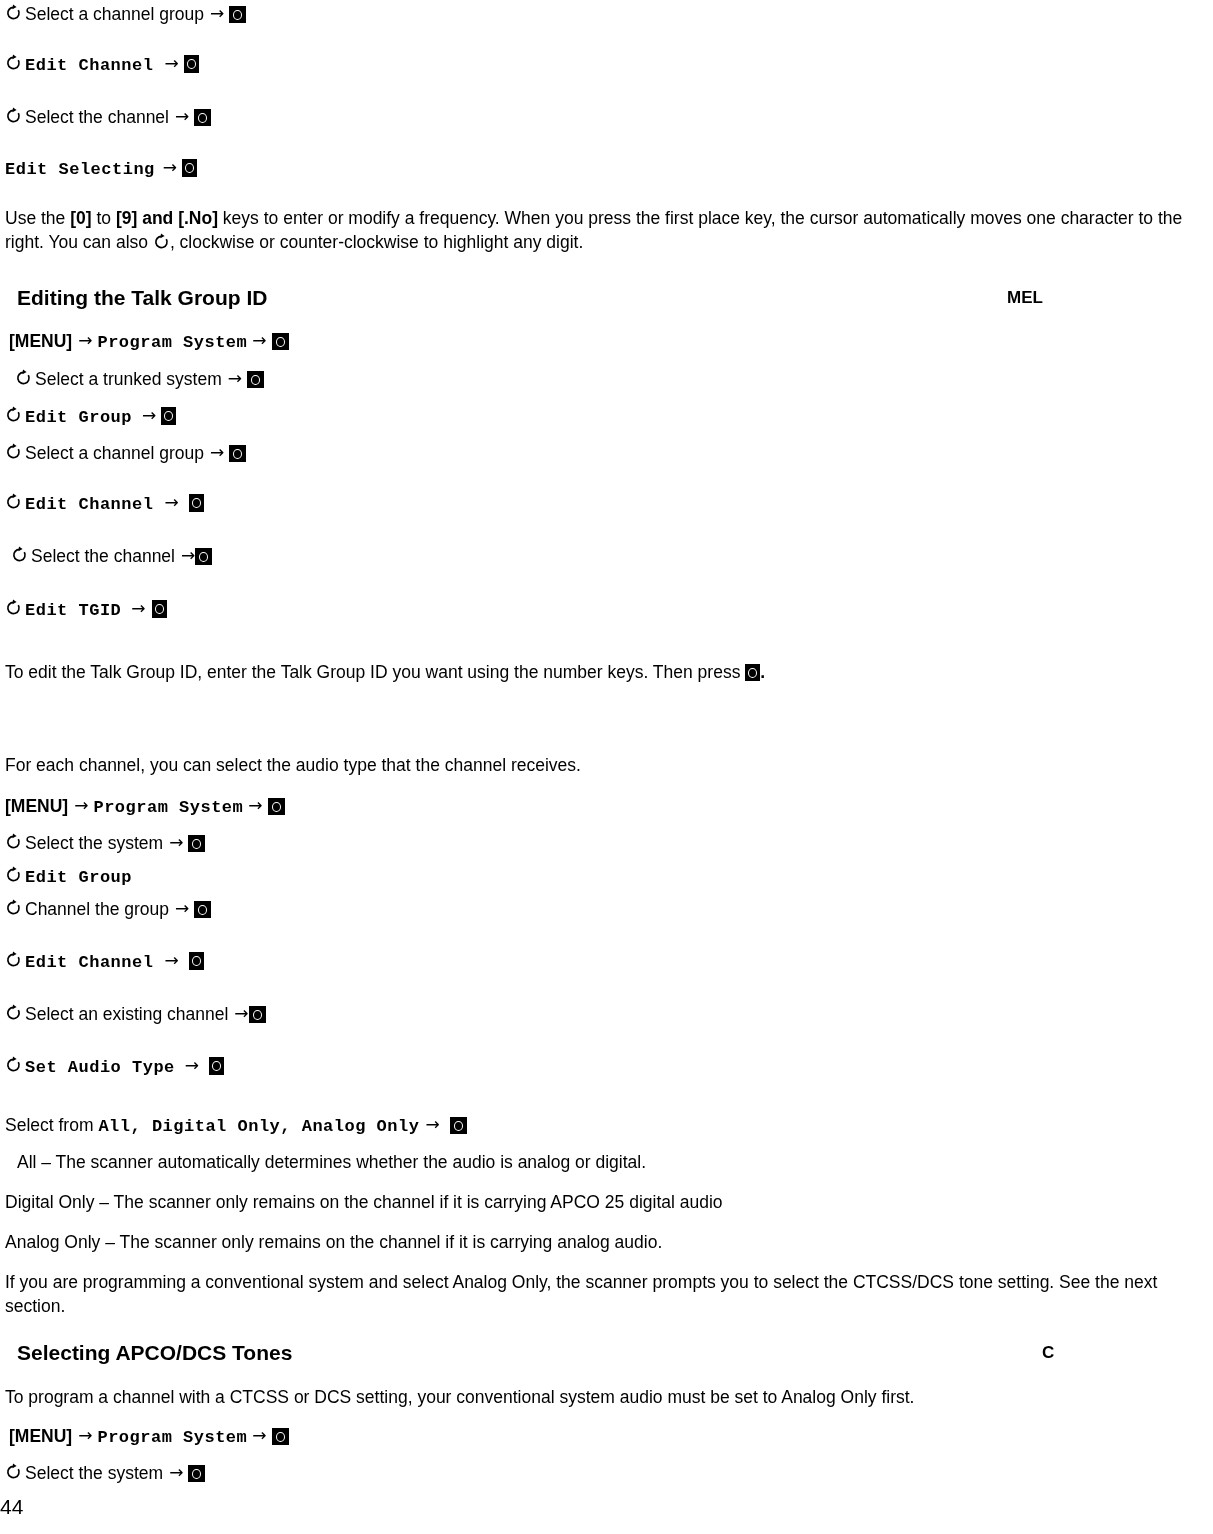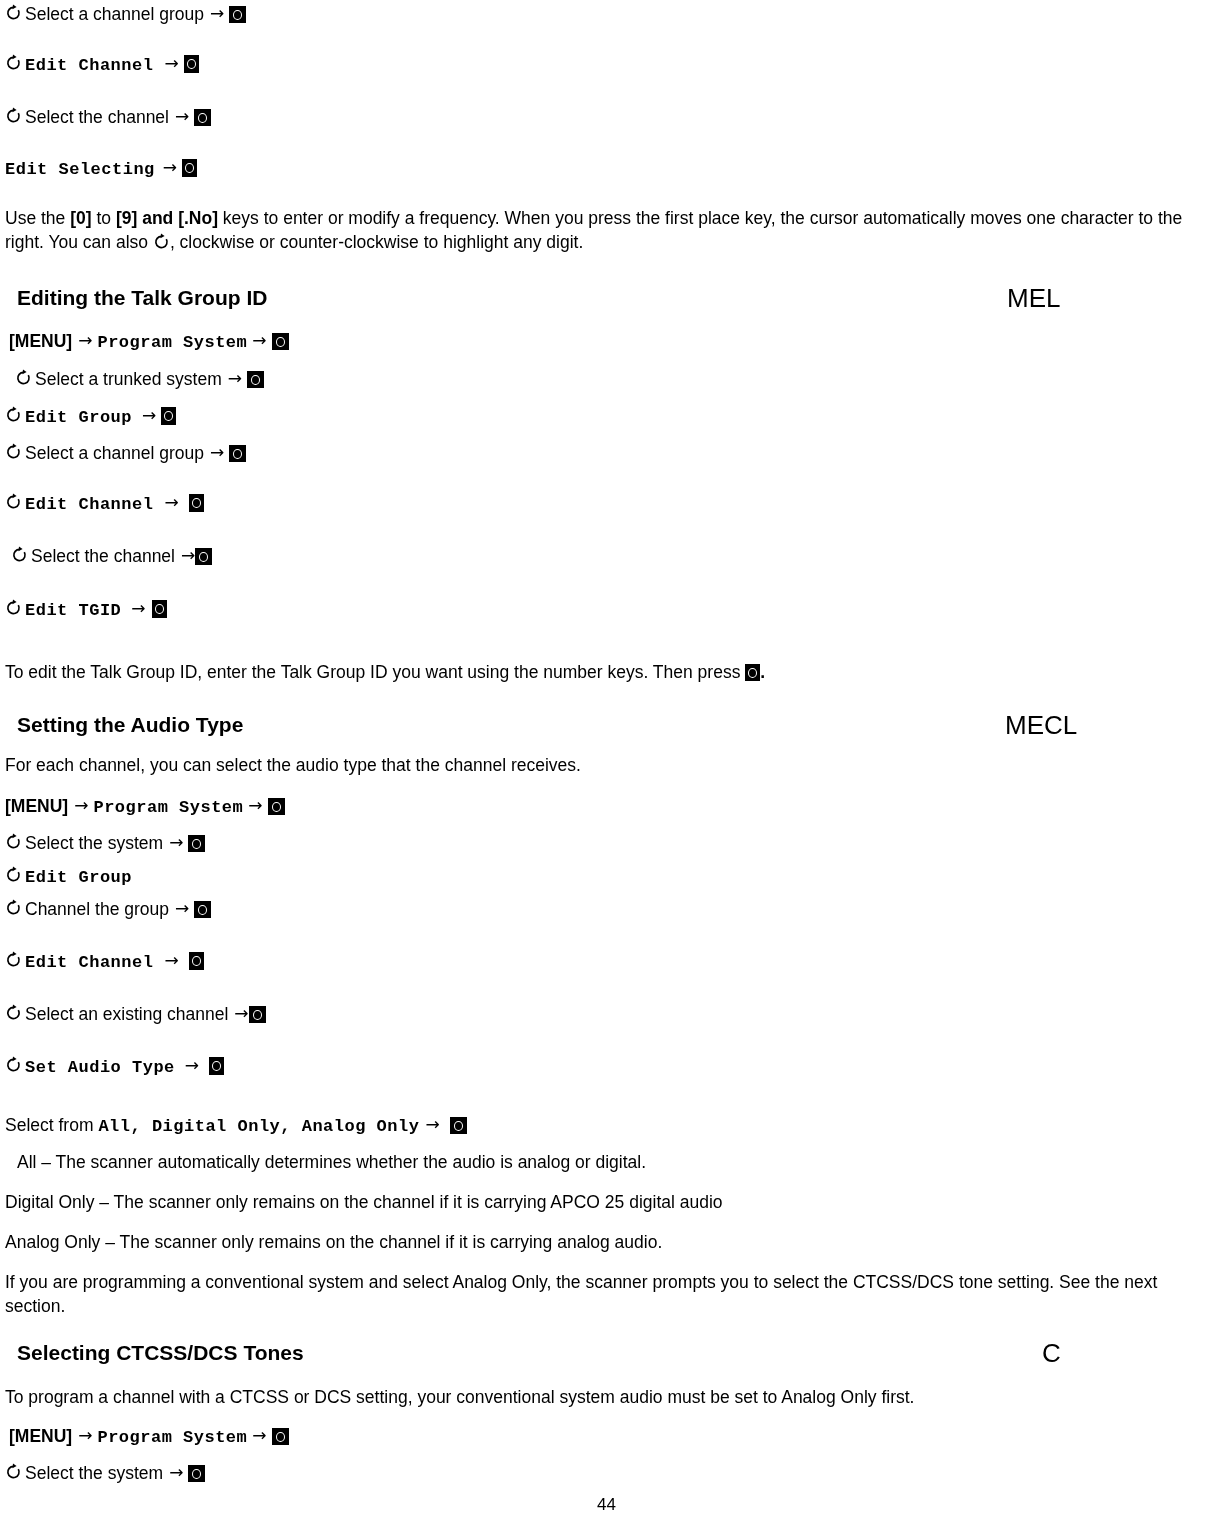--- a/index.html
+++ b/index.html
@@ -95,35 +95,35 @@
     font-size: 21px;
     font-weight: bold;
     line-height: 26px;
     margin: 0;
     display: flex;
     align-items: baseline;
   }
   .heading .htitle { flex: 0 0 auto; }
   .heading .hmark {
     position: absolute;
-    font-size: 26px;
-    font-weight: normal;
+    font-size: 17px;
+    font-weight: bold;
   }
   .heading-wrap { position: relative; margin-left: 12px; }
 
   
   .abs { position: absolute; }
 
   .footer-page {
     position: absolute;
     left: 0;
     right: 0;
     top: 1495px;
-    text-align: center;
-    font-size: 17px;
+    text-align: left;
+    font-size: 21px;
   }
 </style>
 </head>
 <body>
 
 <div class="page">
 
   <div class="abs" style="left:5px; top:0px; width:1200px;">
     <div class="step" style="position:absolute; left:0; top:3px;">
       <span class="knob"><svg width="17" height="19" viewBox="0 0 17 19">
@@ -197,26 +197,20 @@
     <div class="step" style="position:absolute; left:0px; top:268px;">
       <span class="knob"><svg width="17" height="19" viewBox="0 0 17 19">
             <path d="M8.5 3.4 A5.6 5.6 0 1 0 13.3 6.2" fill="none" stroke="#000" stroke-width="1.7"></path>
             <path d="M8.0 0.6 L11.6 3.1 L7.4 5.2 Z" fill="#000"></path>
           </svg></span><span class="mono">Edit TGID</span><span class="arr" style="margin:0 6px 0 10px;">→</span><span class="ekey wide"></span>
     </div>
   </div>
 
   <p class="body-text abs" style="left:5px; top:660px; width:1195px;"><span>To edit the Talk Group ID, enter the Talk Group ID you want using the number keys. Then press </span><span class="ekey" style="width:15px;height:17px;"></span><span class="b">.</span></p>
 
-  <div class="heading-wrap abs" style="left:5px; top:712px; width:1195px;">
-    <div class="heading">
-      <span class="htitle">Setting the Audio Type</span>
-      <span class="hmark" style="left:988px; top:0;">MECL</span>
-    </div>
-  </div>
 
   <p class="body-text abs" style="left:5px; top:753px; width:1195px;">For each channel, you can select the audio type that the channel receives.</p>
 
   <div class="abs" style="left:5px; top:795px; width:1195px;">
     <div class="step" style="position:absolute; left:0px; top:0px;">
       <span class="b" style="font-size:17.5px;">[MENU]</span><span class="arr" style="margin:0 5px 0 6px;">→</span><span class="mono">Program System</span><span class="arr" style="margin:0 5px 0 5px;">→</span><span class="ekey"></span>
     </div>
     <div class="step" style="position:absolute; left:0px; top:37px;">
       <span class="knob"><svg width="17" height="19" viewBox="0 0 17 19">
             <path d="M8.5 3.4 A5.6 5.6 0 1 0 13.3 6.2" fill="none" stroke="#000" stroke-width="1.7"></path>
@@ -257,21 +251,21 @@
 
   <p class="body-text abs" style="left:5px; top:1113px; width:1195px;"><span>Select from </span><span class="mono">All, Digital Only, Analog Only</span><span class="arr" style="margin:0 10px 0 6px;">→</span><span class="ekey"></span></p>
 
   <p class="body-text abs" style="left:17px; top:1150px; width:1195px;">All – The scanner automatically determines whether the audio is analog or digital.</p>
   <p class="body-text abs" style="left:5px; top:1190px; width:1195px;">Digital Only – The scanner only remains on the channel if it is carrying APCO 25 digital audio</p>
   <p class="body-text abs" style="left:5px; top:1230px; width:1195px;">Analog Only – The scanner only remains on the channel if it is carrying analog audio.</p>
   <p class="body-text abs" style="left:5px; top:1270px; width:1190px;">If you are programming a conventional system and select Analog Only, the scanner prompts you to select the CTCSS/DCS tone setting. See the next section.</p>
 
   <div class="heading-wrap abs" style="left:5px; top:1340px; width:1195px;">
     <div class="heading">
-      <span class="htitle">Selecting CTCSS/DCS Tones</span>
+      <span class="htitle">Selecting APCO/DCS Tones</span>
       <span class="hmark" style="left:1025px; top:0;">C</span>
     </div>
   </div>
 
   <p class="body-text abs" style="left:5px; top:1385px; width:1195px;">To program a channel with a CTCSS or DCS setting, your conventional system audio must be set to Analog Only first.</p>
 
   <div class="abs" style="left:5px; top:1425px; width:1195px;">
     <div class="step" style="position:absolute; left:4px; top:0px;">
       <span class="b" style="font-size:17.5px;">[MENU]</span><span class="arr" style="margin:0 5px 0 6px;">→</span><span class="mono">Program System</span><span class="arr" style="margin:0 5px 0 5px;">→</span><span class="ekey"></span>
     </div>

